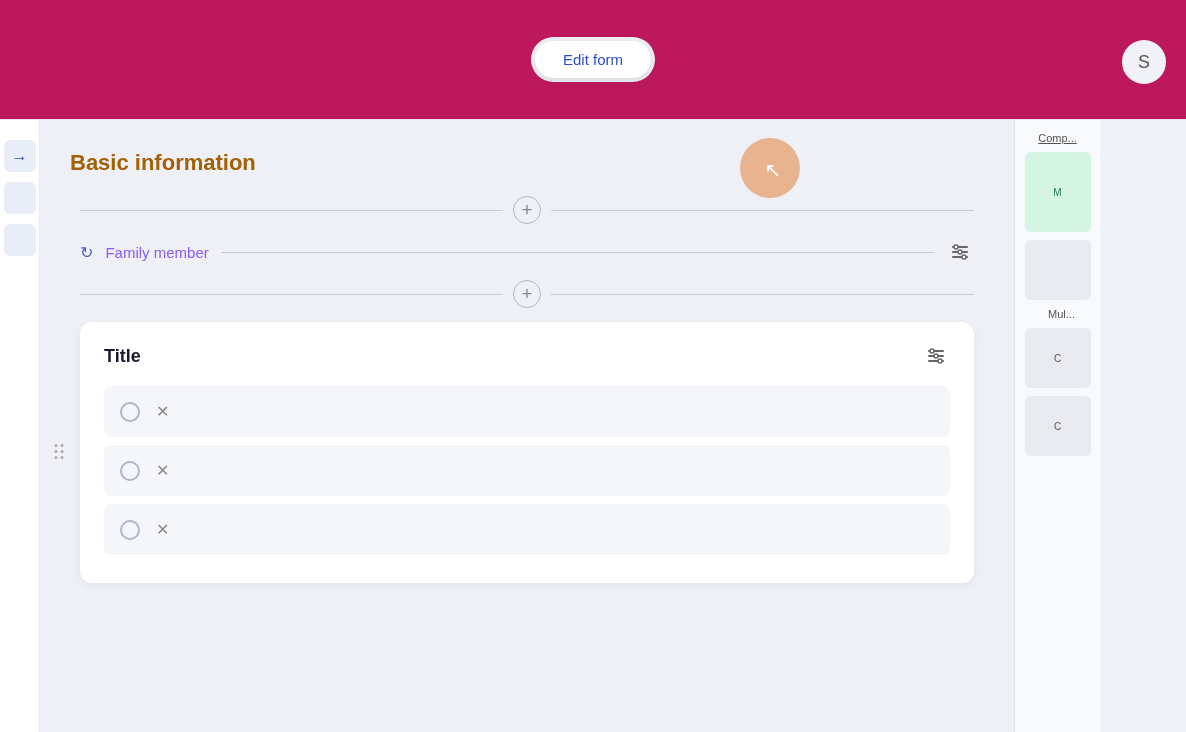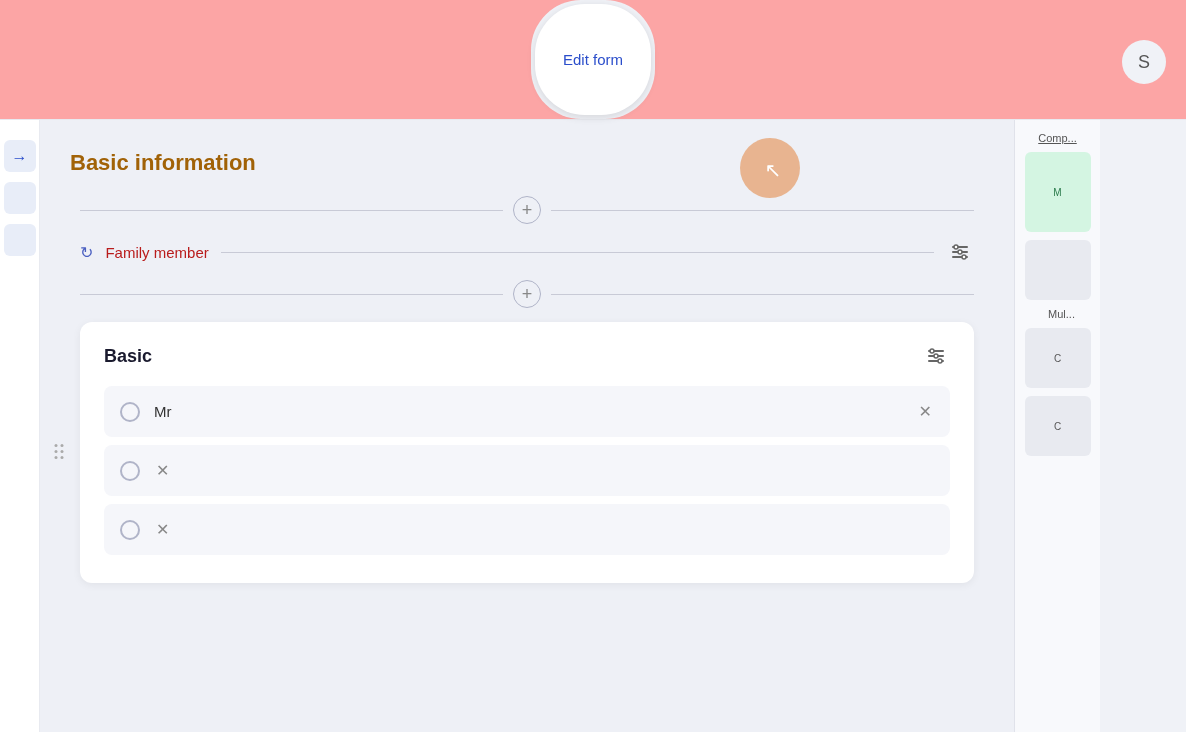--- a/index.html
+++ b/index.html
@@ -12,22 +12,23 @@
       position: relative;
     }
 
     
     .top-bar {
       position: absolute;
       top: 0;
       left: 0;
       right: 0;
       height: 120px;
-      background: #fca5a5;
-      display: flex;
+      background: #be185d;
+      display: flex;
+      align-items: center;
       justify-content: center;
       border-bottom: 1px solid #e8eaf0;
       z-index: 10;
     }
 
     .tab-switcher {
       display: flex;
       background: #f0f2f7;
       border-radius: 50px;
       padding: 4px;
@@ -236,21 +237,21 @@
       align-items: center;
       gap: 12px;
       margin: 10px 0;
       padding: 0 10px;
     }
 
     .family-member-label {
       display: flex;
       align-items: center;
       gap: 8px;
-      color: #b91c1c;
+      color: #8b5cf6;
       font-size: 15px;
       font-weight: 500;
     }
 
     .family-member-line {
       flex: 1;
       height: 1px;
       background: #c8cad6;
     }
 
@@ -428,36 +429,35 @@
           <circle cx="4" cy="4" r="1.5" fill="#aaa"></circle>
           <circle cx="10" cy="4" r="1.5" fill="#aaa"></circle>
           <circle cx="4" cy="10" r="1.5" fill="#aaa"></circle>
           <circle cx="10" cy="10" r="1.5" fill="#aaa"></circle>
           <circle cx="4" cy="16" r="1.5" fill="#aaa"></circle>
           <circle cx="10" cy="16" r="1.5" fill="#aaa"></circle>
         </svg>
       </div>
 
       <div class="title-card-header">
-        <span class="title-card-title">Basic</span>
+        <span class="title-card-title">Title</span>
         <button class="settings-btn">
           <svg width="20" height="20" viewBox="0 0 20 20">
             <rect x="2" y="4" width="16" height="2" rx="1" fill="#666"></rect>
             <rect x="2" y="9" width="16" height="2" rx="1" fill="#666"></rect>
             <rect x="2" y="14" width="16" height="2" rx="1" fill="#666"></rect>
             <circle cx="6" cy="5" r="2" fill="#fff" stroke="#666" stroke-width="1.5"></circle>
             <circle cx="10" cy="10" r="2" fill="#fff" stroke="#666" stroke-width="1.5"></circle>
             <circle cx="14" cy="15" r="2" fill="#fff" stroke="#666" stroke-width="1.5"></circle>
           </svg>
         </button>
       </div>
 
       <div class="radio-option">
         <div class="radio-circle"></div>
-        <span class="radio-label">Mr</span>
         <button class="remove-btn">
           <span>✕</span>
         </button>
       </div>
 
       <div class="radio-option">
         <div class="radio-circle"></div>
         <button class="remove-btn">
           <span>✕</span>
         </button>

